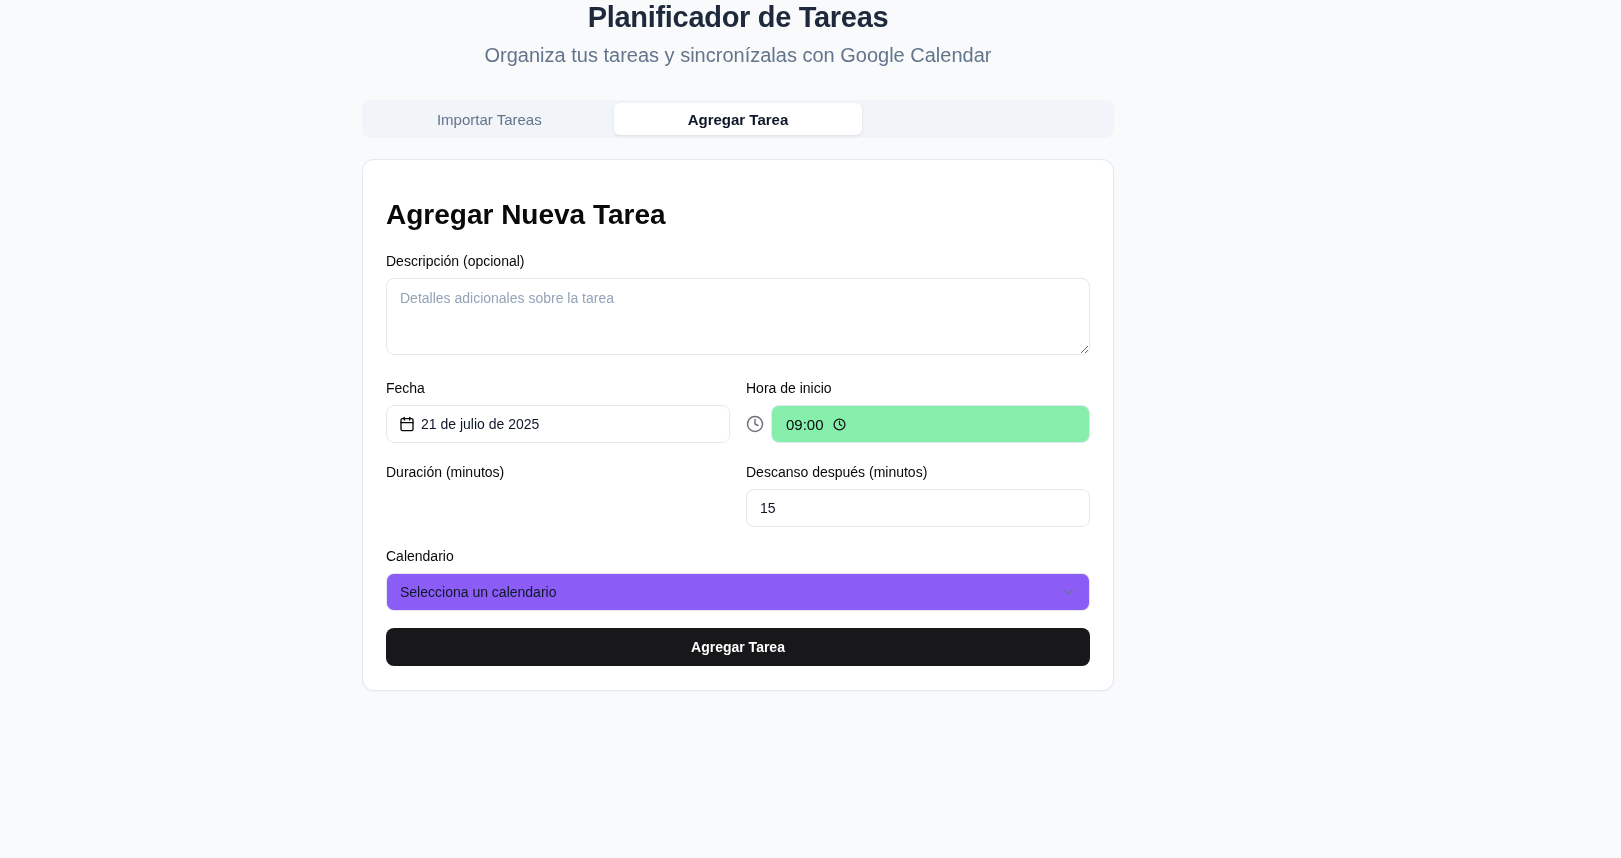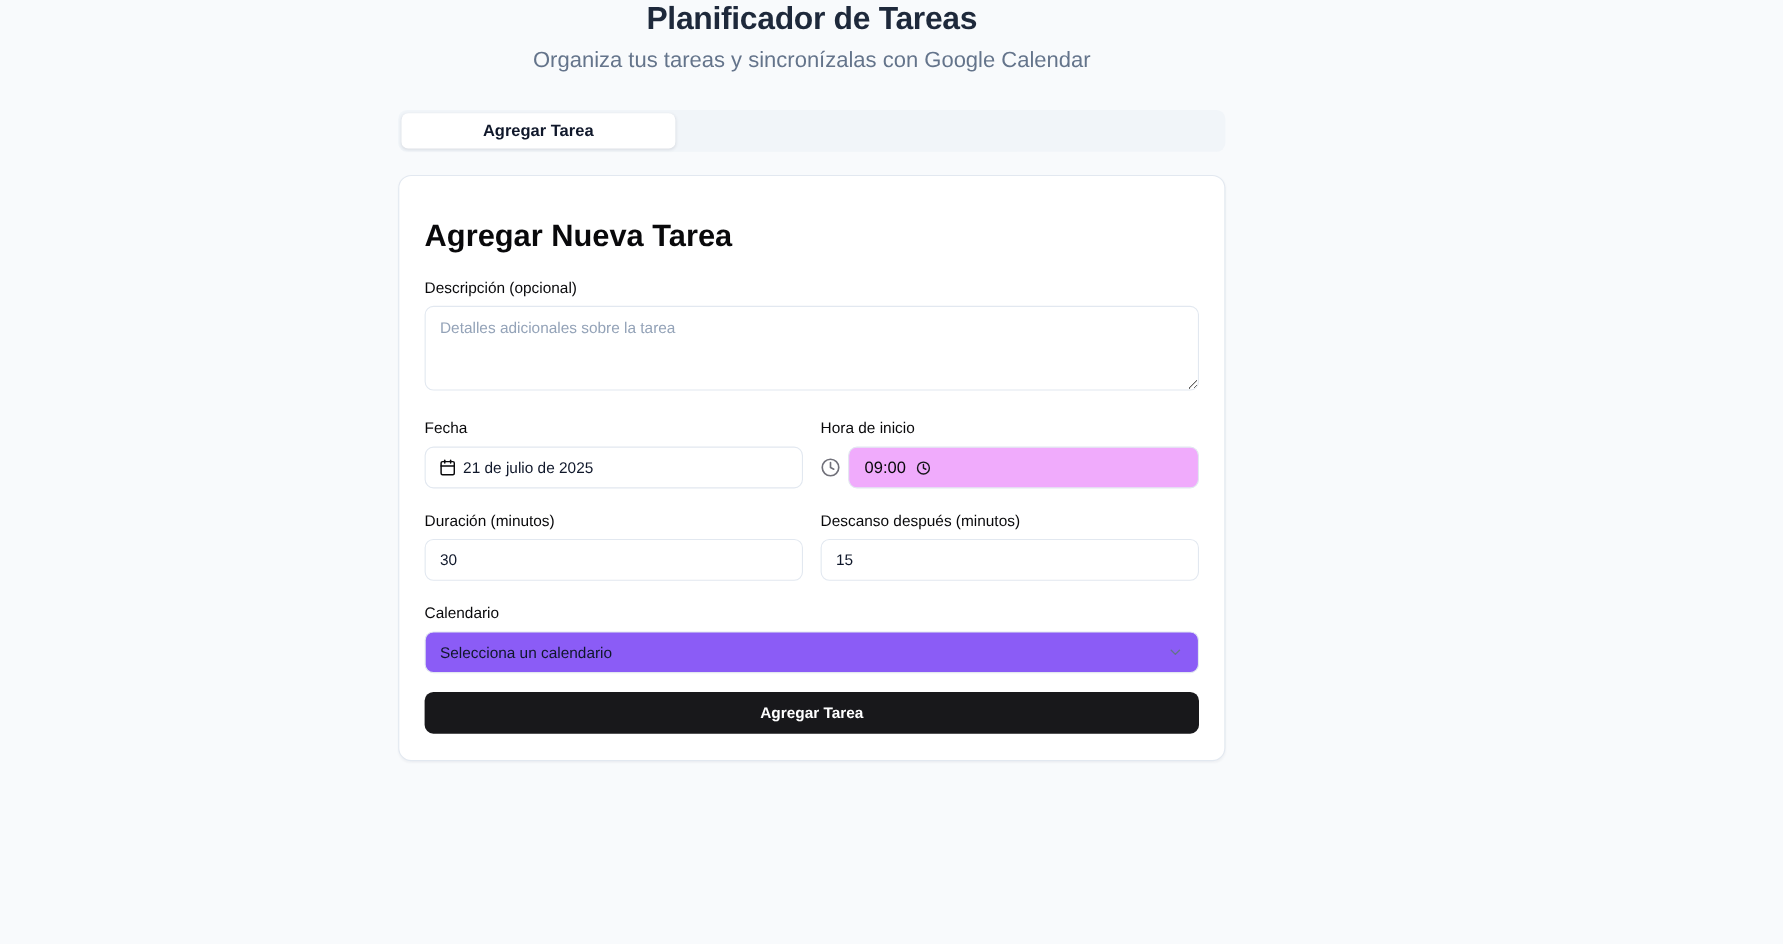--- a/index.html
+++ b/index.html
@@ -134,21 +134,21 @@
     display: flex;
     align-items: center;
     gap: 7px;
   }
   .time-outer-icon { color: #71717a; display: flex; }
   .time-input {
     flex: 1;
     height: 38px;
     border: 1px solid #e2e8f0;
     border-radius: 8px;
-    background: #f0abfc;
+    background: #86efac;
     display: flex;
     align-items: center;
     gap: 9px;
     padding: 0 14px;
     font-size: 15px;
     color: #09090b;
     cursor: text;
   }
   .time-input .clock-small { color: #18181b; display: flex; }
 
@@ -194,20 +194,23 @@
 </style>
 </head>
 <body>
 
 <div class="container">
 
   <h1 class="page-title">Planificador de Tareas</h1>
   <p class="page-subtitle">Organiza tus tareas y sincronízalas con Google Calendar</p>
 
   <div class="tabs">
+    <div class="tab">
+      <span>Importar Tareas</span>
+    </div>
     <div class="tab active">
       <span>Agregar Tarea</span>
     </div>
   </div>
 
   <div class="card">
 
     <h2 class="card-heading">Agregar Nueva Tarea</h2>
 
 
@@ -250,21 +253,20 @@
               </svg>
             </span>
           </div>
         </div>
       </div>
     </div>
 
     <div class="row">
       <div class="field">
         <label class="field-label">Duración (minutos)</label>
-        <input type="text" class="text-input" value="30" style="">
       </div>
       <div class="field">
         <label class="field-label">Descanso después (minutos)</label>
         <input type="text" class="text-input" value="15" style="">
       </div>
     </div>
 
     <div class="field last">
       <label class="field-label">Calendario</label>
       <div class="select">

